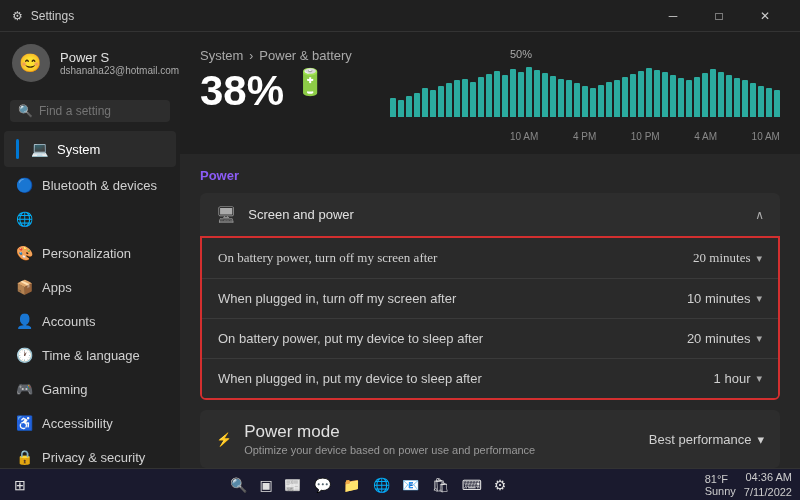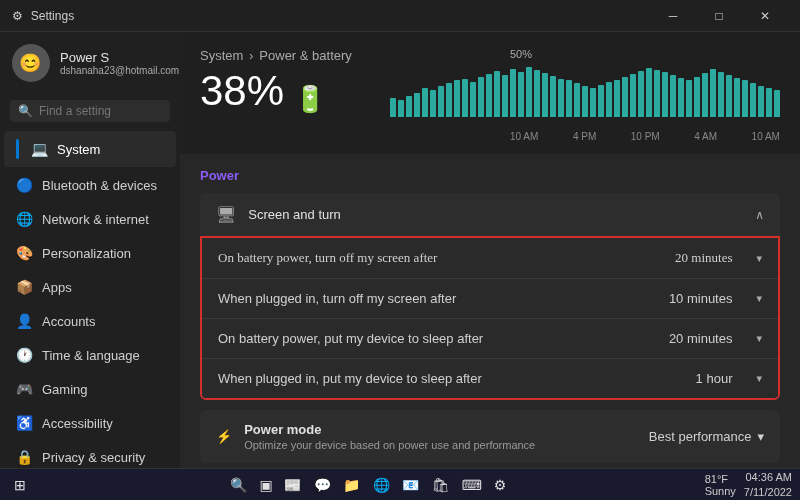--- a/index.html
+++ b/index.html
@@ -143,24 +143,24 @@
       font-size: 13px;
       color: #aaa;
       margin-bottom: 4px;
       display: flex;
       align-items: center;
       gap: 6px;
     }
     .breadcrumb .arrow { font-size: 12px; }
     .battery-percent {
       font-size: 42px;
-      font-weight: 400;
+      font-weight: 700;
       color: #fff;
       display: flex;
-      align-items: flex-end;
+      align-items: flex-start;
       gap: 10px;
     }
     .battery-icon-inline {
       font-size: 26px;
       color: #e0e0e0;
     }
 
     
     .chart-area {
       width: 270px;
@@ -241,21 +241,21 @@
       justify-content: space-between;
       padding: 12px 16px;
       border-top: 1px solid #3a3a3a;
       background: #2a2a2a;
     }
     .setting-row:first-child { border-top: none; font-family: Liberation Serif, serif; }
     .setting-row-label { font-size: 13px; color: #d0d0d0; }
     .setting-row-value {
       display: flex;
       align-items: center;
-      gap: 24px;
+      gap: 6px;
       font-size: 13px;
       color: #d0d0d0;
       cursor: pointer;
     }
     .dropdown-arrow { font-size: 11px; color: #aaa; }
 
     
     .power-mode-row {
       background: #2d2d2d;
       border-radius: 6px;
@@ -263,21 +263,21 @@
       display: flex;
       align-items: center;
       justify-content: space-between;
       margin-bottom: 10px;
     }
     .power-mode-left {
       display: flex;
       align-items: center;
       gap: 12px;
     }
-    .power-mode-text .title { font-size: 13px; font-weight: 700; }
+    .power-mode-text .title { font-size: 17px; font-weight: 400; }
     .power-mode-text .subtitle { font-size: 11px; color: #999; margin-top: 2px; }
     .power-mode-value {
       display: flex;
       align-items: center;
       gap: 6px;
       font-size: 13px;
       color: #d0d0d0;
     }
 
     
@@ -338,21 +338,20 @@
       <div class="nav-indicator"></div>
       <span class="nav-icon">💻</span>
       <span>System</span>
     </div>
     <div class="nav-item">
       <span class="nav-icon">🔵</span>
       <span>Bluetooth &amp; devices</span>
     </div>
     <div class="nav-item">
       <span class="nav-icon">🌐</span>
-      <span>Network &amp; internet</span>
     </div>
     <div class="nav-item">
       <span class="nav-icon">🎨</span>
       <span>Personalization</span>
     </div>
     <div class="nav-item">
       <span class="nav-icon">📦</span>
       <span>Apps</span>
     </div>
     <div class="nav-item">
@@ -455,21 +454,21 @@
       </div>
     </div>
 
     <div class="content-body">
       <div class="section-title">Power</div>
 
       <div class="setting-group">
         <div class="setting-group-header">
           <div class="setting-group-header-left">
             <span class="group-icon">🖥</span>
-            <span>Screen and turn</span>
+            <span>Screen and power</span>
           </div>
           <span class="chevron">∧</span>
         </div>
         <div class="expanded-rows">
           <div class="setting-row">
             <span class="setting-row-label">On battery power, turn off my screen after</span>
             <div class="setting-row-value">
               <span>20 minutes</span>
               <span class="dropdown-arrow">▾</span>
             </div>

